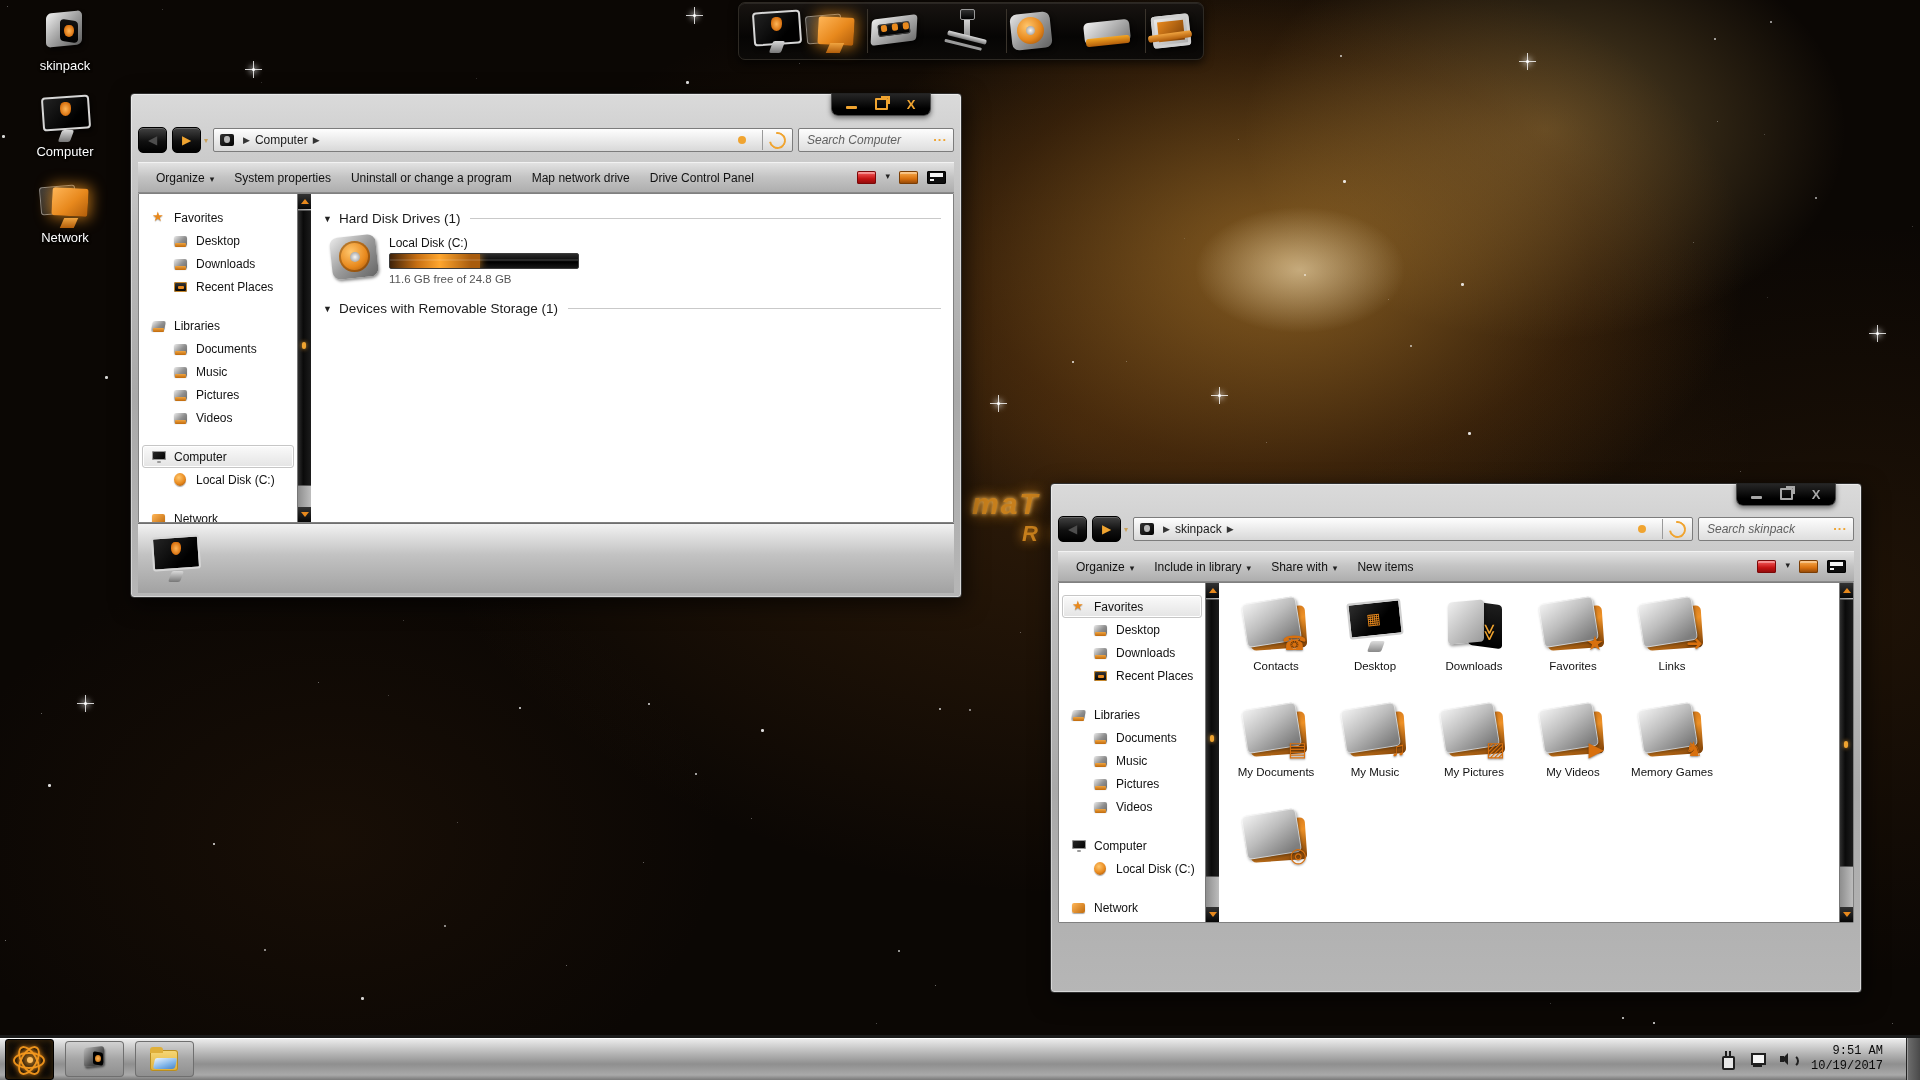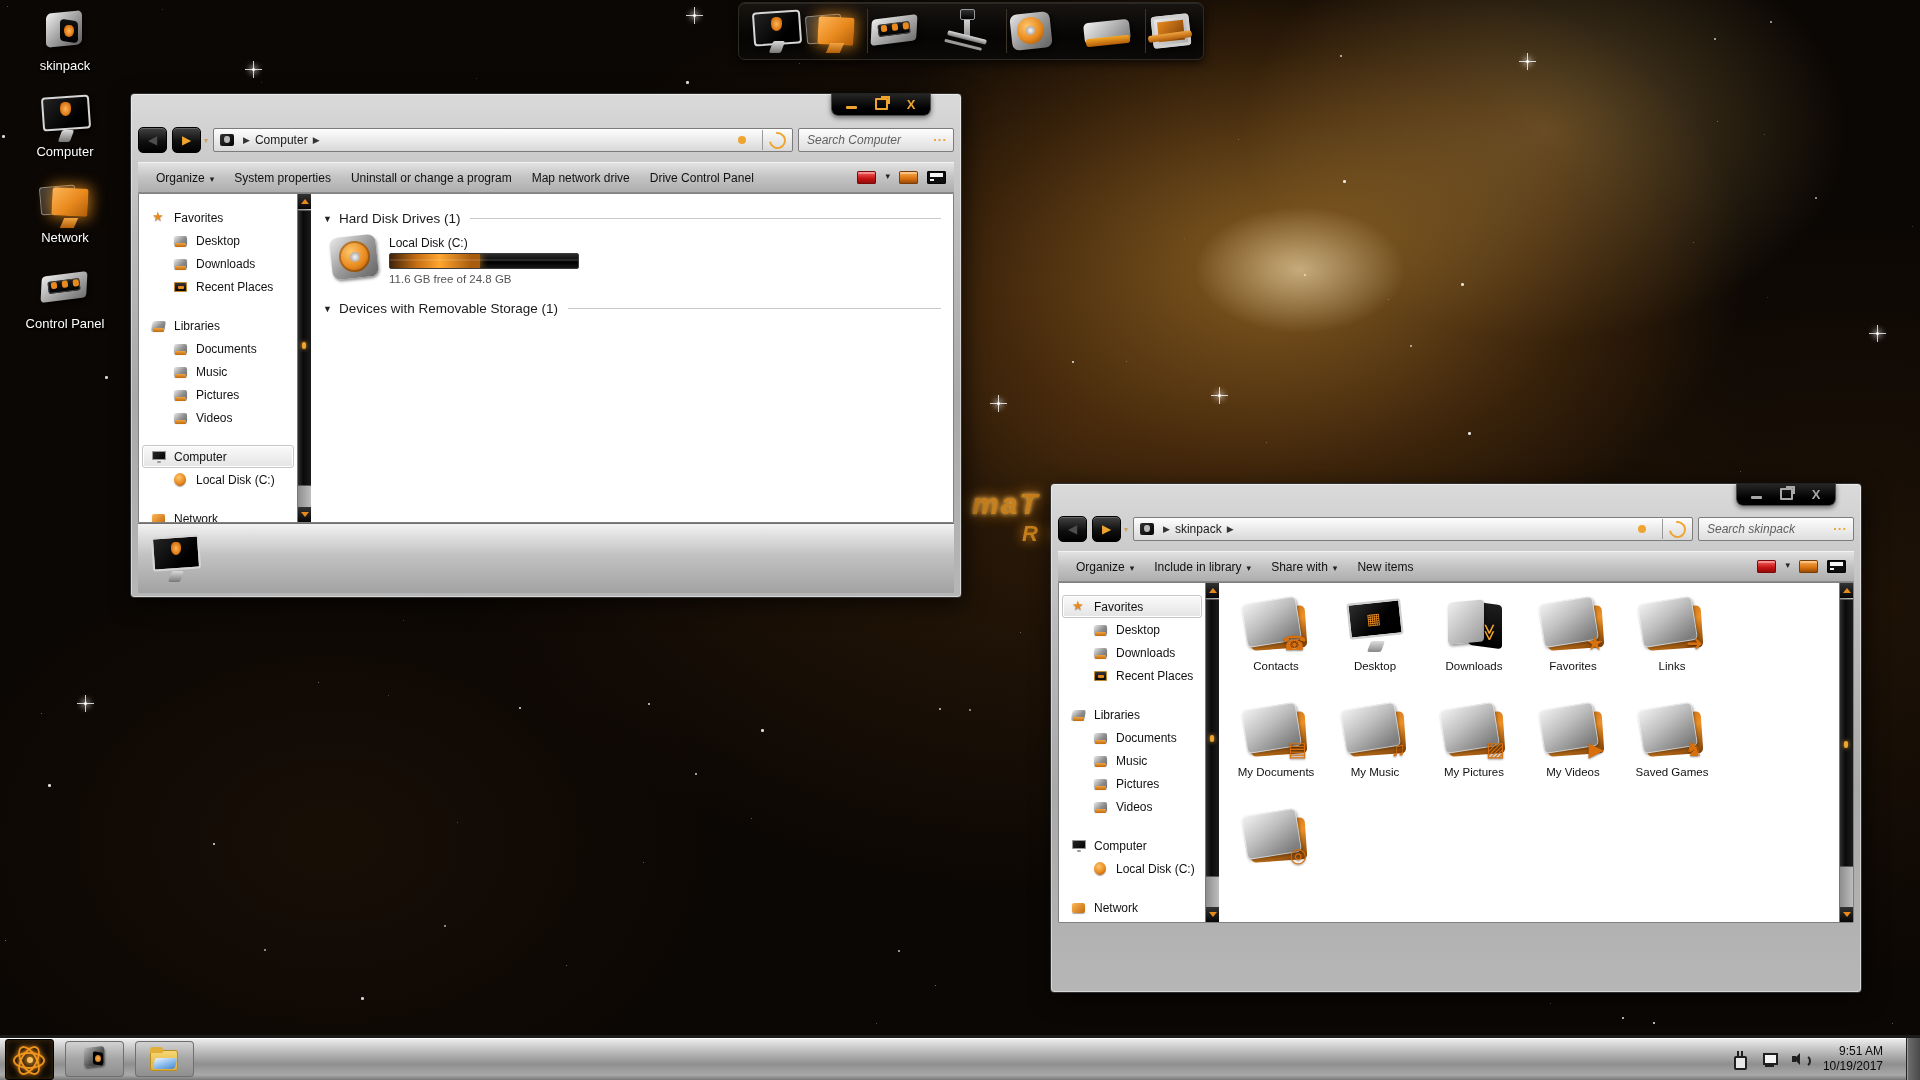--- a/index.html
+++ b/index.html
@@ -266,21 +266,21 @@
     background:linear-gradient(160deg,#eaf4ff,#7fb4e8 60%,#4a86c8);border-radius:2px 2px 3px 3px;transform:skewX(-12deg);}
   .tray{margin-left:auto;display:flex;align-items:center;gap:13px;height:100%;}
   .tray-ico{position:relative;width:17px;height:17px;cursor:pointer;}
   .tr-plug::before{content:"";position:absolute;left:3px;top:5px;width:9px;height:10px;border:2px solid #1f1f1f;border-radius:2px;background:#e8e8e8;}
   .tr-plug::after{content:"";position:absolute;left:6px;top:0;width:2px;height:5px;background:#1f1f1f;box-shadow:4px 0 0 #1f1f1f;}
   .tr-net::before{content:"";position:absolute;left:2px;top:2px;width:11px;height:8px;border:2px solid #1f1f1f;background:#f5f5f5;}
   .tr-net::after{content:"";position:absolute;left:4px;bottom:1px;width:9px;height:2px;background:#1f1f1f;box-shadow:-2px -2px 0 -0px #1f1f1f;}
   .tr-vol::before{content:"";position:absolute;left:1px;top:5px;width:4px;height:6px;background:#1f1f1f;}
   .tr-vol::after{content:"";position:absolute;left:3px;top:2px;border-top:6px solid transparent;border-bottom:6px solid transparent;border-right:6px solid #1f1f1f;}
   .tr-vol i{position:absolute;left:10px;top:3px;width:8px;height:10px;border:2px solid #1f1f1f;border-left:none;border-radius:0 9px 9px 0/0 8px 8px 0;border-top-color:transparent;border-bottom-color:transparent;display:block;}
-  .clock{text-align:right;font-size:12px;color:#0a0a0a;line-height:15px;margin:0 10px 0 2px;cursor:default;}
+  .clock{text-align:right;font-size:12px;color:#0a0a0a;line-height:15px;margin:0 10px 0 2px;cursor:default;font-family:Liberation Mono, monospace;}
   .showdesk{width:13px;height:100%;background:linear-gradient(90deg,#6f6f6f,#4a4a4a);border-left:1px solid #222;
     box-shadow:inset 1px 0 0 #9a9a9a;cursor:pointer;flex:none;}
   
   #win-computer{left:130px;top:93px;width:832px;height:505px;}
   #win-computer .caps{right:23px;}
   #win-computer .side{width:158px;}
   #win-computer .main{height:328px;}
   #win-skinpack{left:1050px;top:483px;width:812px;height:510px;}
   #win-skinpack .titlebar{height:32px;}
   #win-skinpack .caps{right:18px;}
@@ -474,28 +474,20 @@
         <div class="dlabel">Computer</div>
       </div>
       <div class="dicon ic-orange-monitor-icon">
         <div class="dic">
           <i class="p1"></i>
           <i class="p2"></i>
           <i class="p3"></i>
         </div>
         <div class="dlabel">Network</div>
       </div>
-      <div class="dicon ic-control-board-icon">
-        <div class="dic">
-          <i class="p1"></i>
-          <i class="p2"></i>
-          <i class="p3"></i>
-        </div>
-        <div class="dlabel">Control Panel</div>
-      </div>
     </div>
 
   <div class="win" id="win-computer">
     <div class="titlebar">
       <div class="caps active-caps">
         <div class="cap">
             <span class="glyph-min"></span>
           </div>
         <div class="cap">
             <span class="glyph-max"></span>
@@ -793,21 +785,21 @@
           <div class="fcell">
             <div class="fic">
               <span class="fglyph">▶</span>
             </div>
             <div class="flabel">My Videos</div>
           </div>
           <div class="fcell">
             <div class="fic">
               <span class="fglyph">♞</span>
             </div>
-            <div class="flabel">Saved Games</div>
+            <div class="flabel">Memory Games</div>
           </div>
           <div class="fcell">
             <div class="fic">
               <span class="fglyph">◎</span>
             </div>
             <div class="flabel"></div>
           </div>
         </div>
       <div class="vsb">
         <span class="sb-up"></span>

